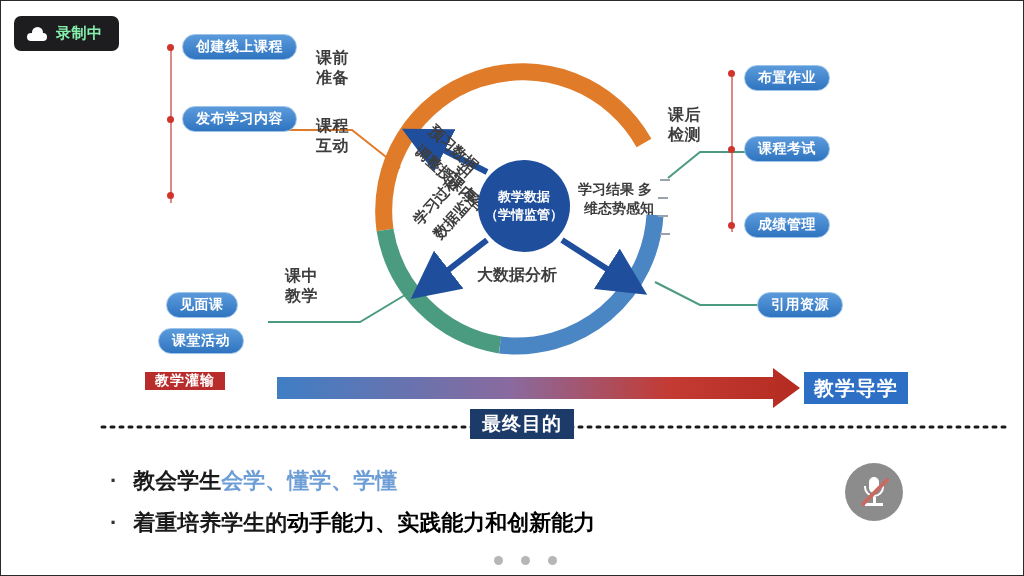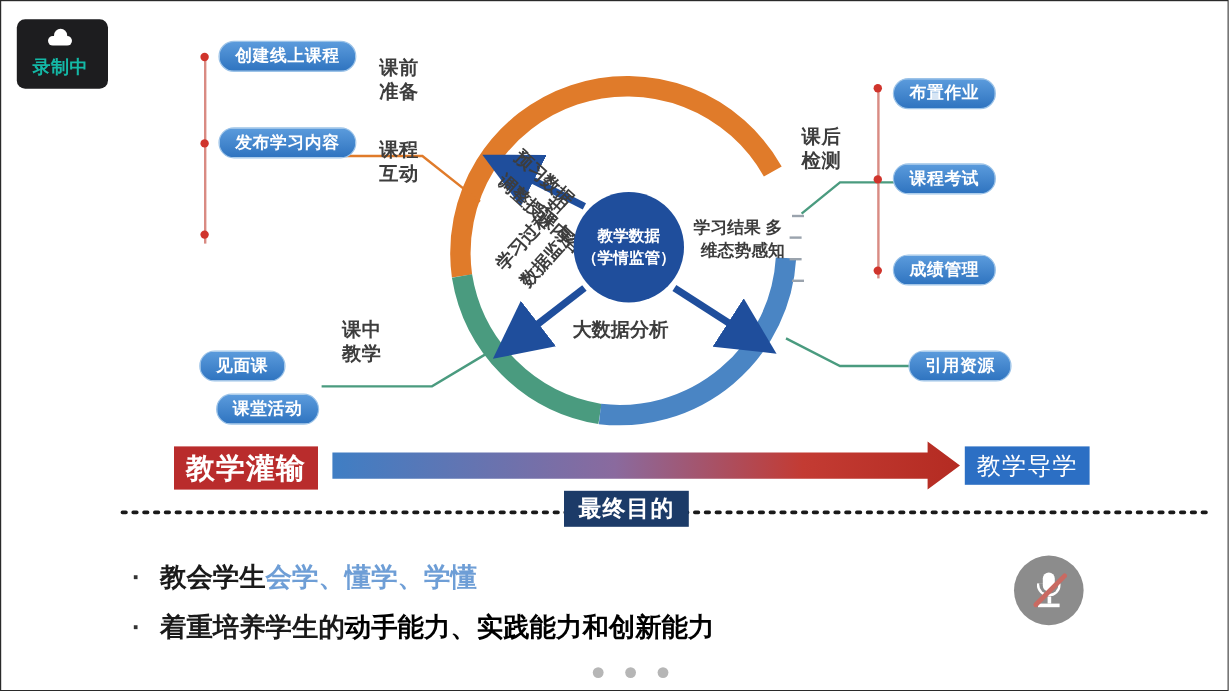--- a/index.html
+++ b/index.html
@@ -13,23 +13,23 @@
   
   .slide-frame {
     position: absolute; left: 0; top: 0; width: 1024px; height: 576px;
     border: 1px solid #2a2a2a; pointer-events: none;
   }
 
   
   .rec-badge {
     position: absolute; left: 14px; top: 16px;
     display: flex; align-items: center; gap: 9px;
-    background: #1d1d1f; color: #14b8a6;
+    background: #1d1d1f; color: #86efac;
     padding: 8px 16px 8px 13px; border-radius: 7px;
-    font-size: 15px; font-weight: 700; letter-spacing: .5px; flex-direction: column;
+    font-size: 15px; font-weight: 700; letter-spacing: .5px;
   }
   .rec-badge .cloud { width: 20px; height: 14px; position: relative; display:block; }
   .rec-badge .cloud::before {
     content:""; position:absolute; left:0; bottom:0; width:20px; height:8px;
     background:#fff; border-radius:5px;
   }
   .rec-badge .cloud::after {
     content:""; position:absolute; left:5px; top:0; width:11px; height:11px;
     background:#fff; border-radius:50%;
   }
@@ -110,27 +110,27 @@
 
   .core {
     position:absolute; left:478px; top:160px; width:92px; height:92px;
     border-radius:50%; background:#1f4e9c;
     display:flex; flex-direction:column; align-items:center; justify-content:center;
     color:#fff; font-size:13px; font-weight:700; line-height:1.35;
   }
 
   
   .redbox {
-    position:absolute; left:145px; top:372px; height:36px; padding:0 10px;
-    background:#b92c2c; color:#fff; font-size:24px; font-weight:700;
+    position:absolute; left:145px; top:372px; height:18px; padding:0 10px;
+    background:#b92c2c; color:#fff; font-size:14px; font-weight:700;
     display:flex; align-items:center; justify-content:center; letter-spacing:1px;
   }
   .bluebox {
     position:absolute; left:804px; top:372px; height:32px; padding:0 10px;
-    background:#2c6fc4; color:#fff; font-size:20px; font-weight:400;
+    background:#2c6fc4; color:#fff; font-size:20px; font-weight:700;
     display:flex; align-items:center; justify-content:center; letter-spacing:1px;
   }
   .navybox {
     position:absolute; left:470px; top:409px; height:30px; padding:0 12px;
     background:#1c3b68; color:#fff; font-size:19px; font-weight:700;
     display:flex; align-items:center; justify-content:center; letter-spacing:1px;
   }
 
   
   .bullet-row {
@@ -254,21 +254,21 @@
   <div class="pill" style="left:744px; top:136px;">
     <span>课程考试</span>
   </div>
   <div class="pill" style="left:744px; top:212px;">
     <span>成绩管理</span>
   </div>
 
   <div class="pill" style="left:166px; top:292px;">
     <span>见面课</span>
   </div>
-  <div class="pill" style="left:180px; top:328px;">
+  <div class="pill" style="left:158px; top:328px;">
     <span>课堂活动</span>
   </div>
 
   <div class="pill" style="left:757px; top:292px;">
     <span>引用资源</span>
   </div>
 
   <div class="seclabel" style="left:316px; top:48px;">
     <div>课前</div>
     <div>准备</div>

